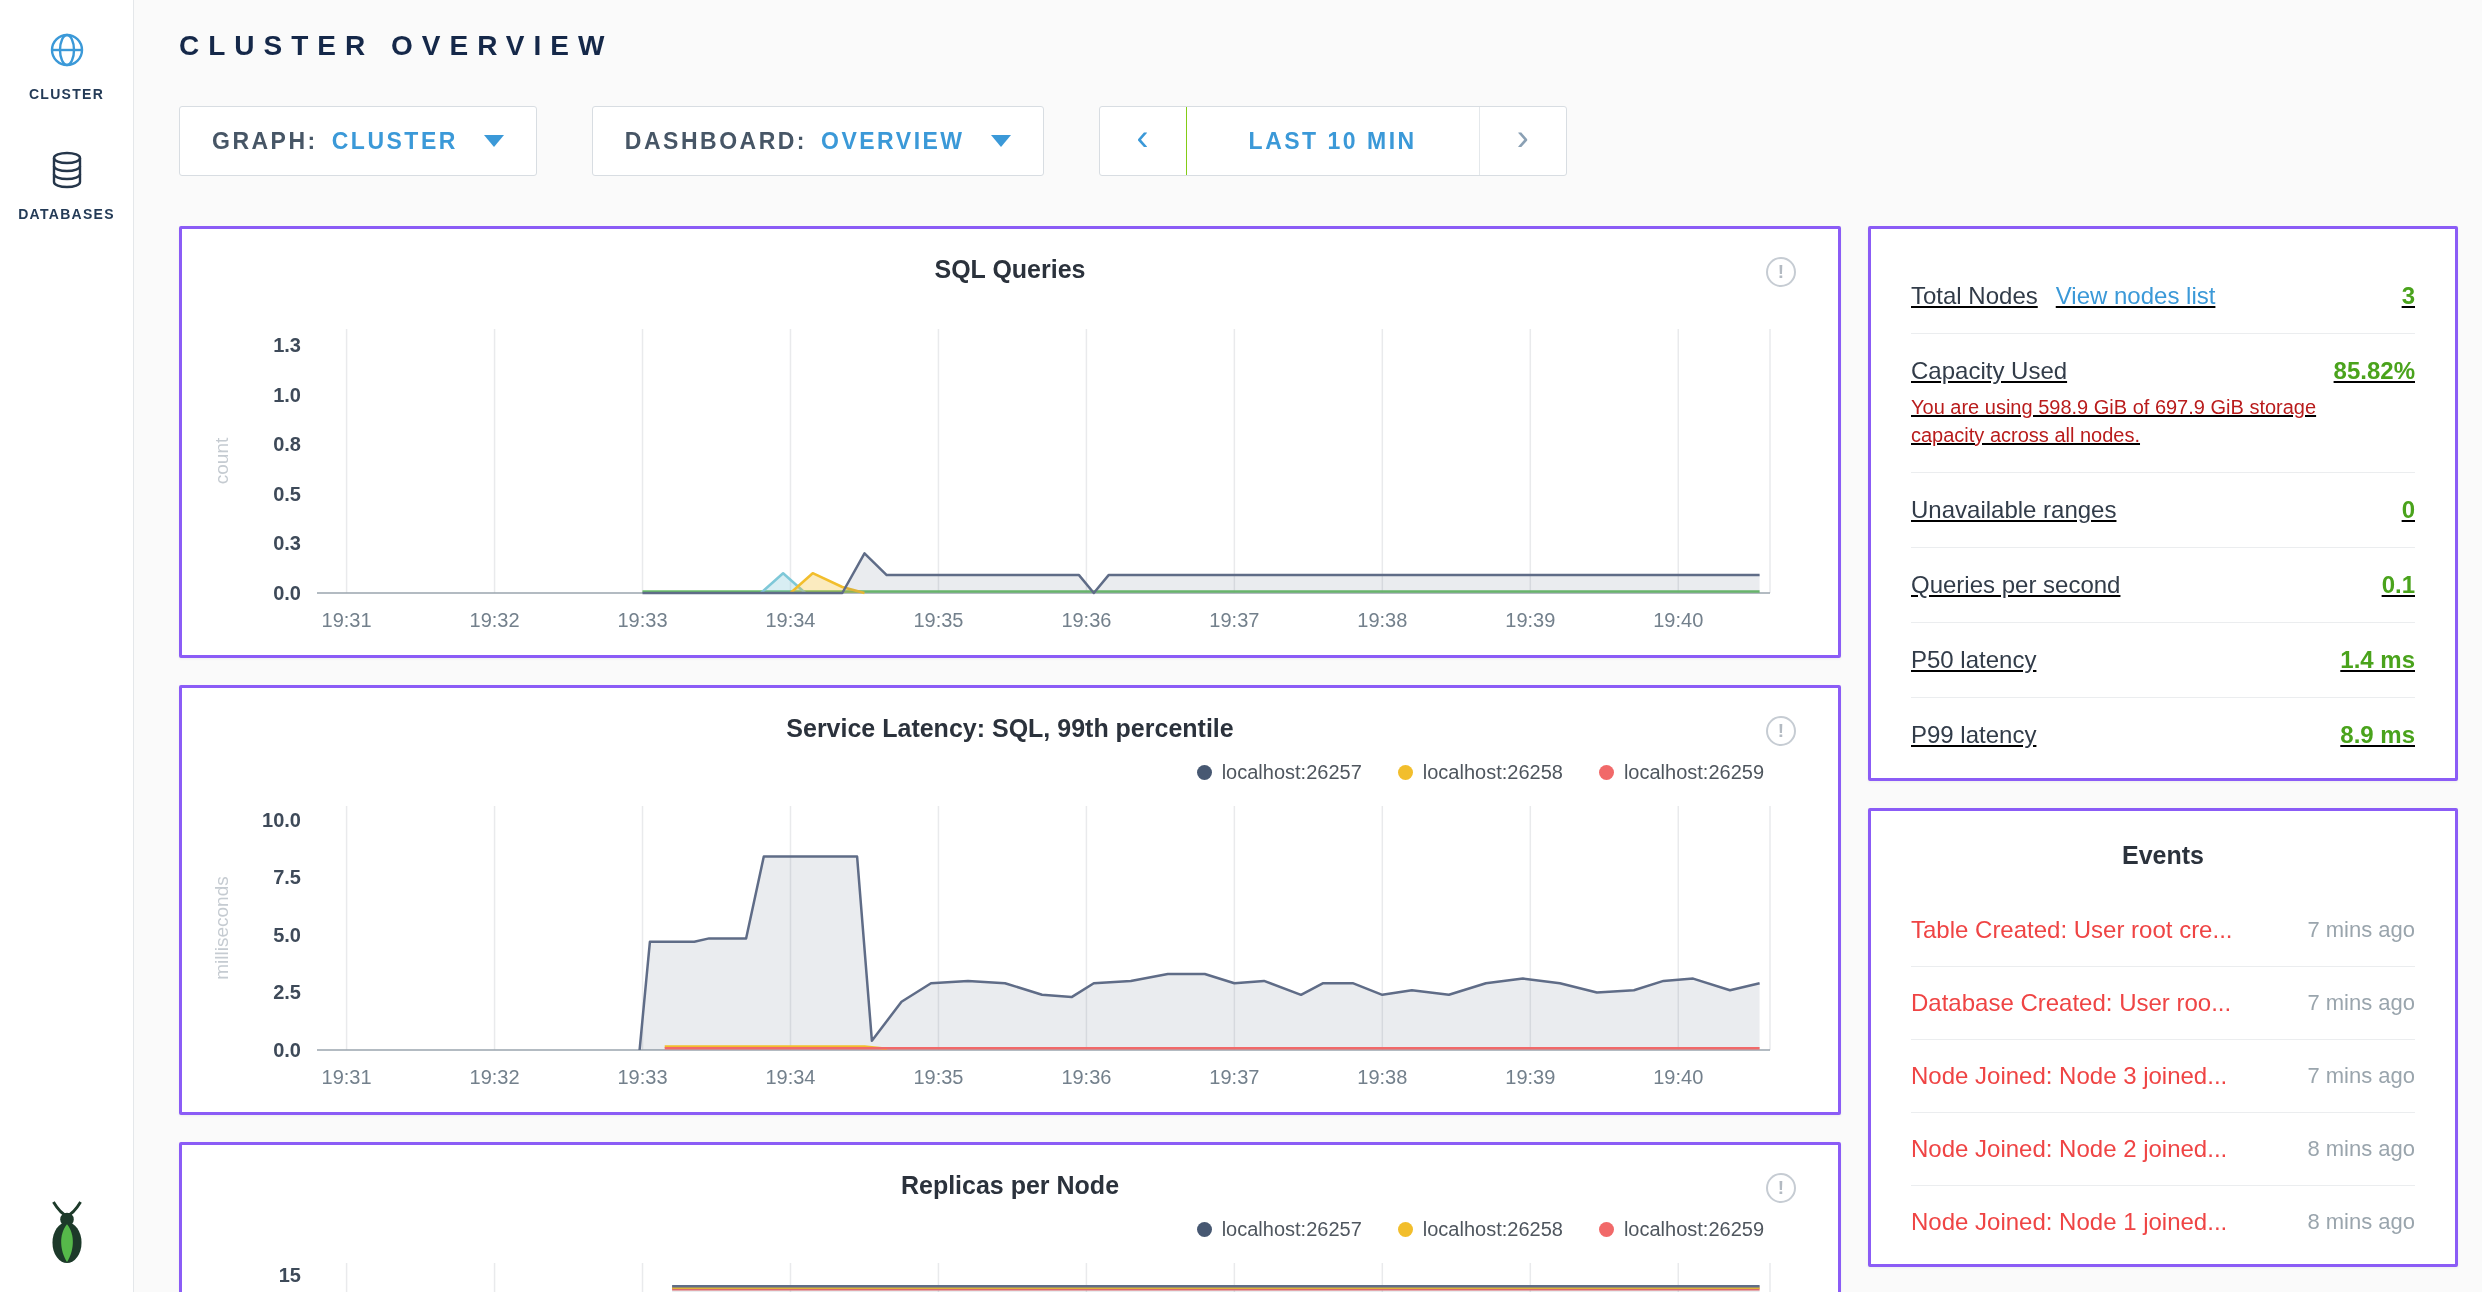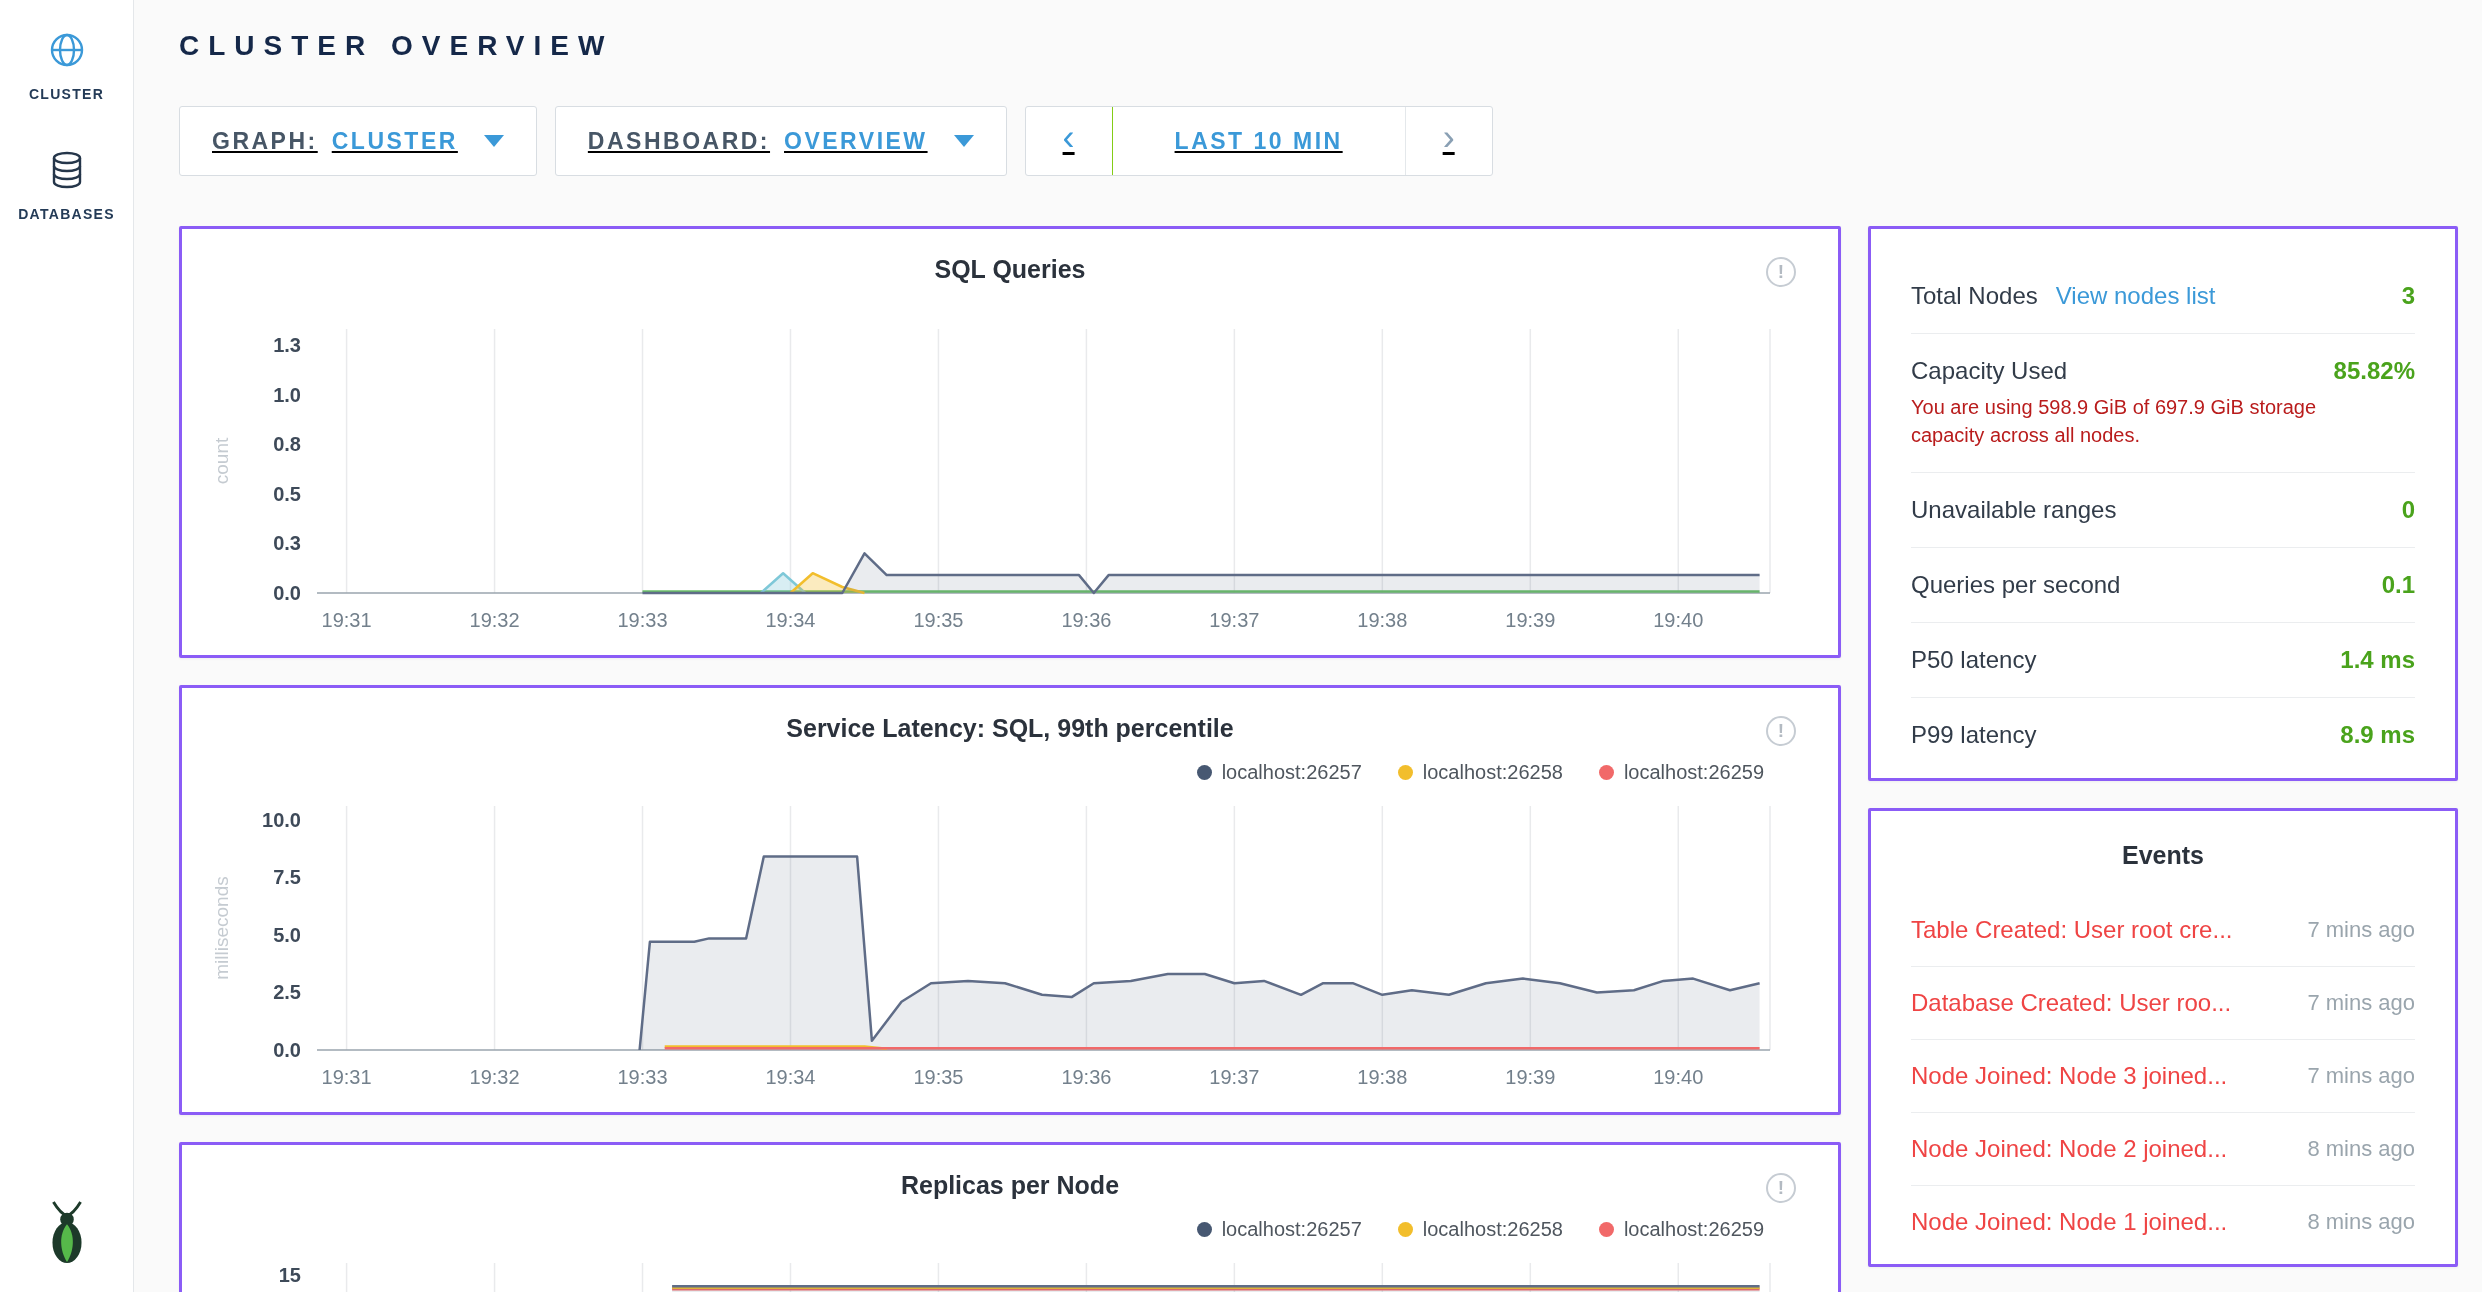--- a/index.html
+++ b/index.html
@@ -10,21 +10,21 @@
   
   .sidebar { width:134px; background:#ffffff; border-right:1px solid #e4e7ea; display:flex; flex-direction:column; align-items:center; padding-top:30px; position:relative; flex:0 0 134px; }
   .nav-item { display:flex; flex-direction:column; align-items:center; gap:12px; margin-bottom:48px; cursor:pointer; }
   .nav-label { font-size:14px; font-weight:700; letter-spacing:1.3px; color:#243b57; }
   .logo { position:absolute; bottom:22px; left:50%; transform:translateX(-50%); cursor:pointer; }
 
   
   .main { flex:1; padding:30px 24px 0 45px; overflow:hidden; }
   .page-title { font-size:28px; font-weight:800; letter-spacing:9px; color:#152849; margin-bottom:44px; }
 
-  .controls { display:flex; gap:18px; margin-bottom:50px;text-decoration:underline; }
+  .controls { display:flex; gap:55px; margin-bottom:50px; }
   .dropdown { height:70px; background:#fff; border:1px solid #d8dde2; border-radius:3px; display:flex; align-items:center; padding:0 32px; font-size:23px; letter-spacing:2.5px; font-weight:600; color:#475666; gap:14px; cursor:pointer; }
   .dropdown .value { color:#3b99d8; }
   .caret { width:0; height:0; border-left:10px solid transparent; border-right:10px solid transparent; border-top:12px solid #3b99d8; margin-left:12px; }
   .timepicker { height:70px; display:flex; border:1px solid #d8dde2; border-radius:3px; background:#fff; overflow:hidden; }
   .tp-btn { width:86px; display:flex; align-items:center; justify-content:center; font-size:36px; line-height:1; color:#3b99d8; cursor:pointer; padding-bottom:6px; }
   .tp-btn.next { color:#8aa0b4; }
   .tp-label { display:flex; align-items:center; padding:0 62px; font-size:23px; letter-spacing:2.5px; color:#3b99d8; font-weight:600; border-left:1px solid #84cc16; border-right:1px solid #e4e8eb; cursor:pointer; }
 
   .content { display:flex; gap:27px; align-items:flex-start; }
   .charts-col { width:1662px; display:flex; flex-direction:column; gap:27px; }
@@ -40,21 +40,21 @@
   .legend { display:flex; justify-content:flex-end; gap:36px; padding:12px 74px 0; height:40px; }
   .legend-item { display:flex; align-items:center; gap:10px; font-size:20px; color:#4f565e; }
   .dot { width:15px; height:15px; border-radius:50%; background:#999; flex:0 0 15px; }
   .chart-plot { width:100%; }
   .plot-tall { height:330px; margin-top:22px; }
   .plot-short { height:310px; }
 
   
   .summary-card, .events-card { padding:30px 40px 6px; }
   .card-title { text-align:center; font-size:25px; font-weight:700; color:#2b323c; padding-bottom:24px; }
-  .sum-row { padding:23px 0; border-bottom:1px solid #ebedef; }
+  .sum-row { padding:23px 0; border-bottom:1px solid #ebedef;text-decoration:underline; }
   .sum-row:last-child { border-bottom:none; }
   .sum-line { display:flex; justify-content:space-between; align-items:center; }
   .sum-left { display:flex; align-items:center; gap:18px; }
   .sum-label { font-size:24px; color:#323c49; }
   .sum-link { font-size:24px; color:#3b99d8; cursor:pointer; }
   .sum-value { font-size:24px; font-weight:700; color:#4aa31c; white-space:nowrap; }
   .sum-desc { font-size:20px; color:#b91c1c; line-height:1.4; margin-top:8px; max-width:480px; }
 
   
   .event-row { display:flex; justify-content:space-between; align-items:center; padding:22px 0; border-bottom:1px solid #ebedef; }

